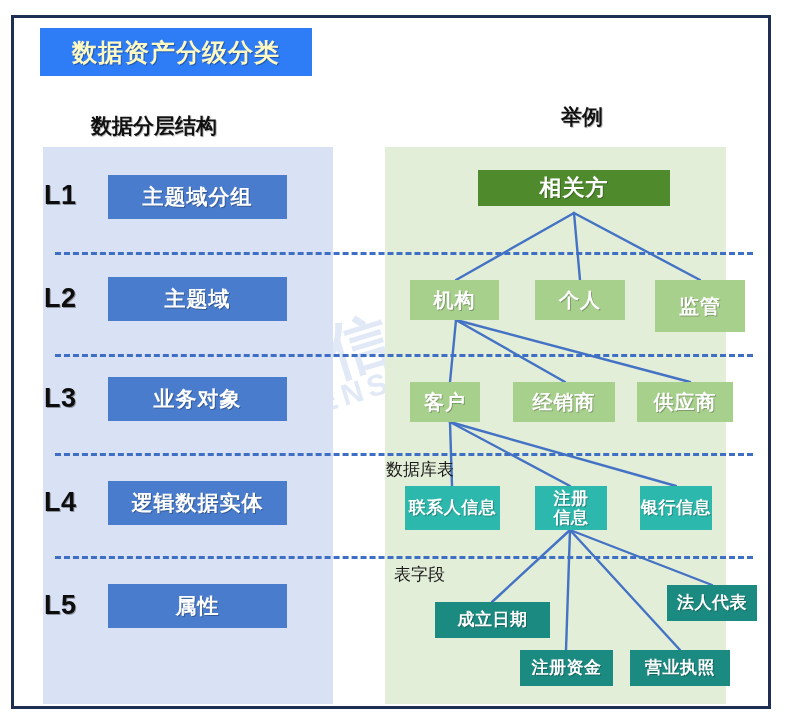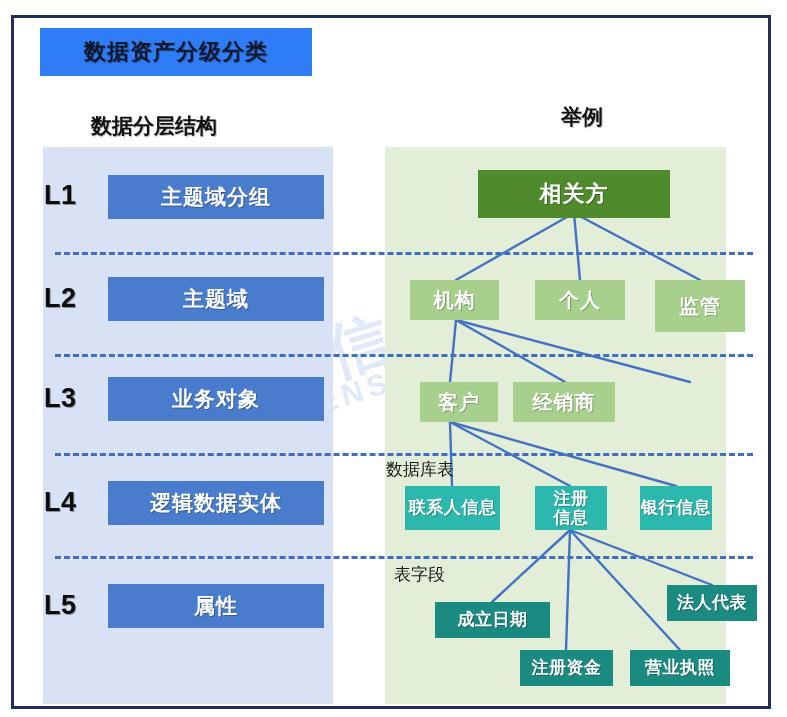--- a/index.html
+++ b/index.html
@@ -30,21 +30,21 @@
   .wm-cn{left:0px;top:4px;font-size:62px;letter-spacing:2px;font-family:"DejaVu Sans",sans-serif;}
   .wm-en{left:10px;top:72px;font-size:30px;letter-spacing:5px;font-family:"Liberation Sans",sans-serif;}
 
   
   .title-banner{
     position:absolute;left:40px;top:28px;width:272px;height:48px;
     background:#2e7cf6;z-index:6;
     display:flex;align-items:center;justify-content:center;
   }
   .title-banner span{
-    color:#0f172a;font-size:22px;font-weight:700;letter-spacing:1px;
+    color:#fef9c3;font-size:25px;font-weight:700;letter-spacing:1px;
     font-family:"DejaVu Sans",sans-serif;
     text-shadow:1px 1px 0 rgba(0,0,0,.30);
     white-space:nowrap;
   }
 
   
   .col-head{
     position:absolute;z-index:6;color:#111111;font-size:21px;font-weight:700;
     font-family:"DejaVu Sans",sans-serif;white-space:nowrap;
     text-shadow:1px 1px 0 rgba(0,0,0,.25);
@@ -69,21 +69,21 @@
     font-family:"Liberation Sans",sans-serif;letter-spacing:.5px;
     text-shadow:1px 1px 0 rgba(0,0,0,.35);
   }
   
   .lvl-box{
     position:absolute;z-index:8;background:#4a7ccd;
     display:flex;align-items:center;justify-content:center;
     color:#ffffff;font-size:21px;font-weight:700;
     font-family:"DejaVu Sans",sans-serif;letter-spacing:1px;
     text-shadow:1px 1px 0 rgba(0,0,0,.28);
-    left:108px;width:216px;height:44px;
+    left:108px;width:179px;height:44px;
   }
 
   
   .node{
     position:absolute;z-index:9;display:flex;align-items:center;
     justify-content:center;text-align:center;color:#ffffff;font-weight:700;
     font-family:"DejaVu Sans",sans-serif;line-height:1.12;
     text-shadow:1px 1px 0 rgba(0,0,0,.25);
   }
   .n-root{background:#4f8b2c;font-size:22px;letter-spacing:1px;}
@@ -156,28 +156,29 @@
 
   <div class="lvl-label" style="left:44px;top:383px">L3</div>
   <div class="lvl-box" style="top:377px">业务对象</div>
 
   <div class="lvl-label" style="left:44px;top:487px">L4</div>
   <div class="lvl-box" style="top:481px">逻辑数据实体</div>
 
   <div class="lvl-label" style="left:44px;top:590px">L5</div>
   <div class="lvl-box" style="top:584px">属性</div>
 
-  <div class="node n-root" style="left:478px;top:170px;width:192px;height:48px">相关方</div>
+  <div class="node n-root" style="left:478px;top:170px;width:192px;height:36px">相关方</div>
 
   <div class="node n-green" style="left:410px;top:280px;width:89px;height:40px">机构</div>
   <div class="node n-green" style="left:535px;top:280px;width:90px;height:40px">个人</div>
   <div class="node n-green" style="left:655px;top:280px;width:90px;height:52px">监管</div>
 
-  <div class="node n-green" style="left:420px;top:382px;width:78px;height:40px">客户</div>
+  <div class="node n-green" style="left:410px;top:382px;width:70px;height:40px">客户</div>
   <div class="node n-green" style="left:513px;top:382px;width:102px;height:40px">经销商</div>
+  <div class="node n-green" style="left:637px;top:382px;width:96px;height:40px">供应商</div>
 
   <div class="annot" style="left:386px;top:458px">数据库表</div>
 
   <div class="node n-teal" style="left:405px;top:486px;width:95px;height:44px;flex-direction:row">
     <span>联系人</span>
     <span>信息</span>
   </div>
   <div class="node n-teal" style="left:535px;top:486px;width:72px;height:44px;flex-direction:column">
     <span>注册</span>
     <span>信息</span>

